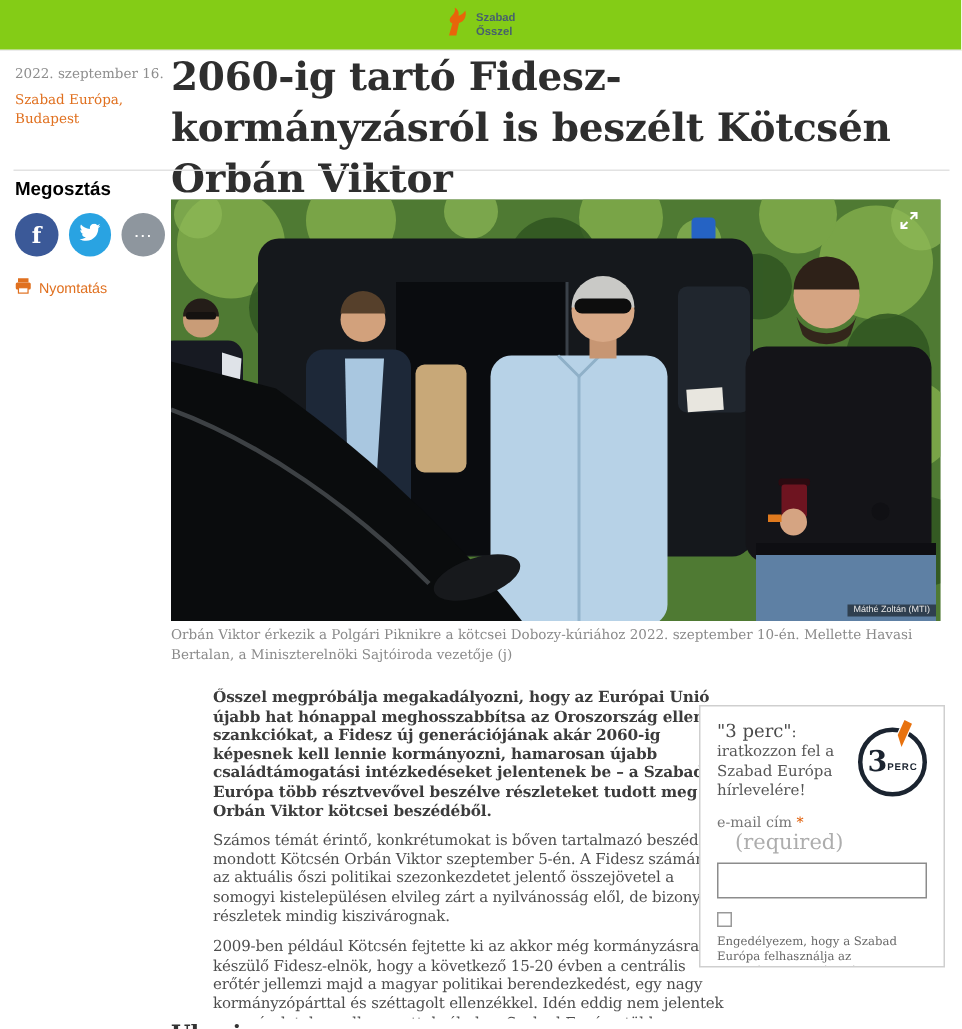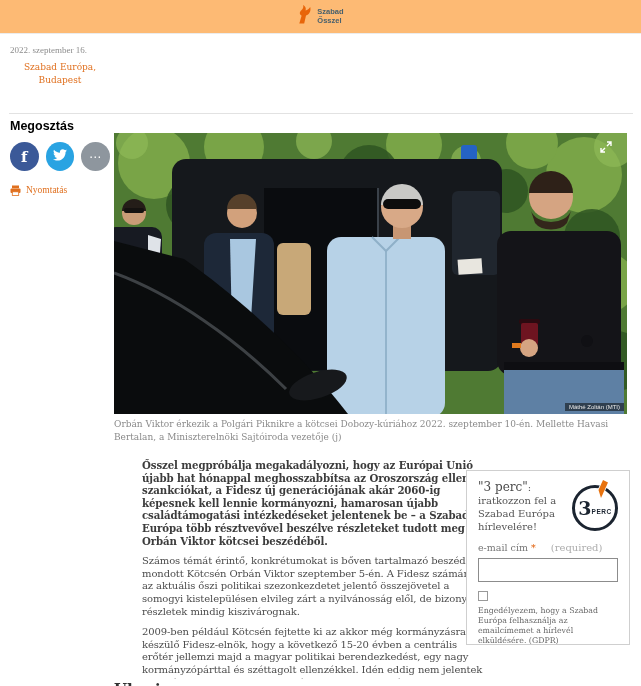--- a/index.html
+++ b/index.html
@@ -1,47 +1,47 @@
 <!DOCTYPE html>
 <html><head>
 <meta charset="utf-8">
 <style>
   html,body{margin:0;padding:0;background:#fff;}
   .page{position:relative;width:641px;height:686px;background:#ffffff;overflow:hidden;
         font-family:"DejaVu Serif", serif;color:#444;}
 
   
-  .site-header{position:absolute;top:0;left:0;right:0;height:33px;background:#fdba74;
+  .site-header{position:absolute;top:0;left:0;right:0;height:33px;background:#84cc16;
     border-bottom:1px solid #ececec;display:flex;align-items:center;justify-content:center;}
   .logo{display:flex;align-items:center;gap:5px;cursor:pointer;}
   .logo-text{display:flex;flex-direction:column;line-height:1.1;
     font-family:"Liberation Sans", sans-serif;font-size:7.5px;font-weight:bold;color:#47606d;}
 
   
   .meta-col{position:absolute;left:10px;top:44px;width:100px;font-size:9px;line-height:1.5;}
-  .meta-date{color:#8d8d8d;font-family:Liberation Serif, serif;}
-  .meta-source{color:#e0701f;cursor:pointer;margin-top:3px;text-align:center;}
+  .meta-date{color:#8d8d8d;}
+  .meta-source{color:#e0701f;cursor:pointer;margin-top:3px;}
 
   
   .headline{position:absolute;left:114px;top:36px;width:512px;margin:0;
     font-size:26px;line-height:1.3;font-weight:600;color:#2e2e2e;letter-spacing:-0.2px;}
 
   .divider{position:absolute;left:9px;top:113px;width:624px;height:1px;background:#e2e2e2;}
 
   
   .share-col{position:absolute;left:10px;top:119px;width:100px;}
   .share-label{font-family:"Liberation Sans", sans-serif;font-size:12.5px;font-weight:bold;color:#000000;}
   .share-buttons{display:flex;gap:7px;margin-top:9px;}
   .circle{width:29px;height:29px;border-radius:50%;border:none;display:flex;align-items:center;
     justify-content:center;color:#fff;cursor:pointer;padding:0;}
   .fb{background:#3b5998;font-family:"DejaVu Serif",serif;font-size:15px;font-weight:bold;}
   .tw{background:#29a3e2;}
   .more{background:#8e969e;font-size:13px;letter-spacing:1px;padding-bottom:6px;}
-  .print-btn{display:flex;gap:5px;margin-top:14px;border:none;background:none;
-    padding:0;color:#e0701f;font-family:Liberation Serif, serif;font-size:9.5px;cursor:pointer;}
+  .print-btn{display:flex;align-items:center;gap:5px;margin-top:14px;border:none;background:none;
+    padding:0;color:#e0701f;font-family:Liberation Sans, sans-serif;font-size:9.5px;cursor:pointer;}
 
   
   .photo{position:absolute;left:114px;top:133px;width:513px;height:281px;margin:0;
     overflow:hidden;background:#4f7a33;cursor:pointer;}
   .photo svg.scene{display:block;width:513px;height:281px;}
   .expand-btn{position:absolute;top:6px;right:13px;background:none;border:none;padding:2px;cursor:pointer;}
   .photo-credit{position:absolute;right:3px;bottom:3px;background:rgba(10,10,10,0.55);
     color:#e9e9e9;font-family:"Liberation Sans", sans-serif;font-size:6px;padding:1px 4px;}
 
   
@@ -60,21 +60,21 @@
   .nl-title{width:92px;font-size:10px;line-height:13px;color:#555;}
   .nl-title .nl-quote{font-size:12px;color:#4a4a4a;}
   .perc-logo{position:relative;width:40px;height:40px;border:3px solid #1b2430;border-radius:50%;
     background:#fff;display:flex;align-items:center;justify-content:center;flex:0 0 auto;margin-top:4px;}
   .perc-num{font-size:19px;font-weight:bold;color:#1b2430;line-height:1;}
   .perc-txt{font-family:"Liberation Sans", sans-serif;font-size:6.5px;font-weight:bold;
     color:#1b2430;margin-top:7px;letter-spacing:0.5px;}
   .perc-bolt{position:absolute;top:-8px;right:7px;}
   .nl-label{margin-top:9px;font-size:9.5px;color:#777;}
   .nl-label .req{color:#e05a00;}
-  .nl-label .req-note{color:#adadad;font-size:10px;margin-left:12px;}
+  .nl-label .req-note{color:#adadad;font-size:14px;margin-left:12px;}
   .nl-input{display:block;width:100%;box-sizing:border-box;height:24px;margin-top:5px;
     border:1px solid #8c8c8c;background:#fff;}
   .nl-consent{display:flex;gap:5px;margin-top:8px;font-size:7.8px;line-height:10px;color:#666;cursor:pointer;flex-direction:column;}
   .nl-checkbox{flex:0 0 auto;width:8px;height:8px;border:1px solid #999;background:#fff;margin-top:1px;cursor:pointer;}
   .nl-submit{margin-top:8px;border:none;background:#e8650a;color:#ffd9b8;
     font-family:"DejaVu Serif",serif;font-size:10px;padding:6px 12px;cursor:pointer;}
 
   .privacy{position:absolute;left:466px;top:653px;width:172px;font-size:8.3px;color:#8a8a8a;}
 </style>
 </head>
@@ -94,20 +94,21 @@
         <span>Ősszel</span>
       </span>
     </div>
   </div>
 
   <div class="meta-col">
     <div class="meta-date">2022. szeptember 16.</div>
     <div class="meta-source">Szabad Európa, Budapest</div>
   </div>
 
+  <h1 class="headline">2060-ig tartó Fidesz-kormányzásról is beszélt Kötcsén Orbán Viktor</h1>
   <div class="divider"></div>
 
   <div class="share-col">
     <div class="share-label">Megosztás</div>
     <div class="share-buttons">
       <button class="circle fb">
         <span>f</span>
       </button>
       <button class="circle tw">
         <span>

